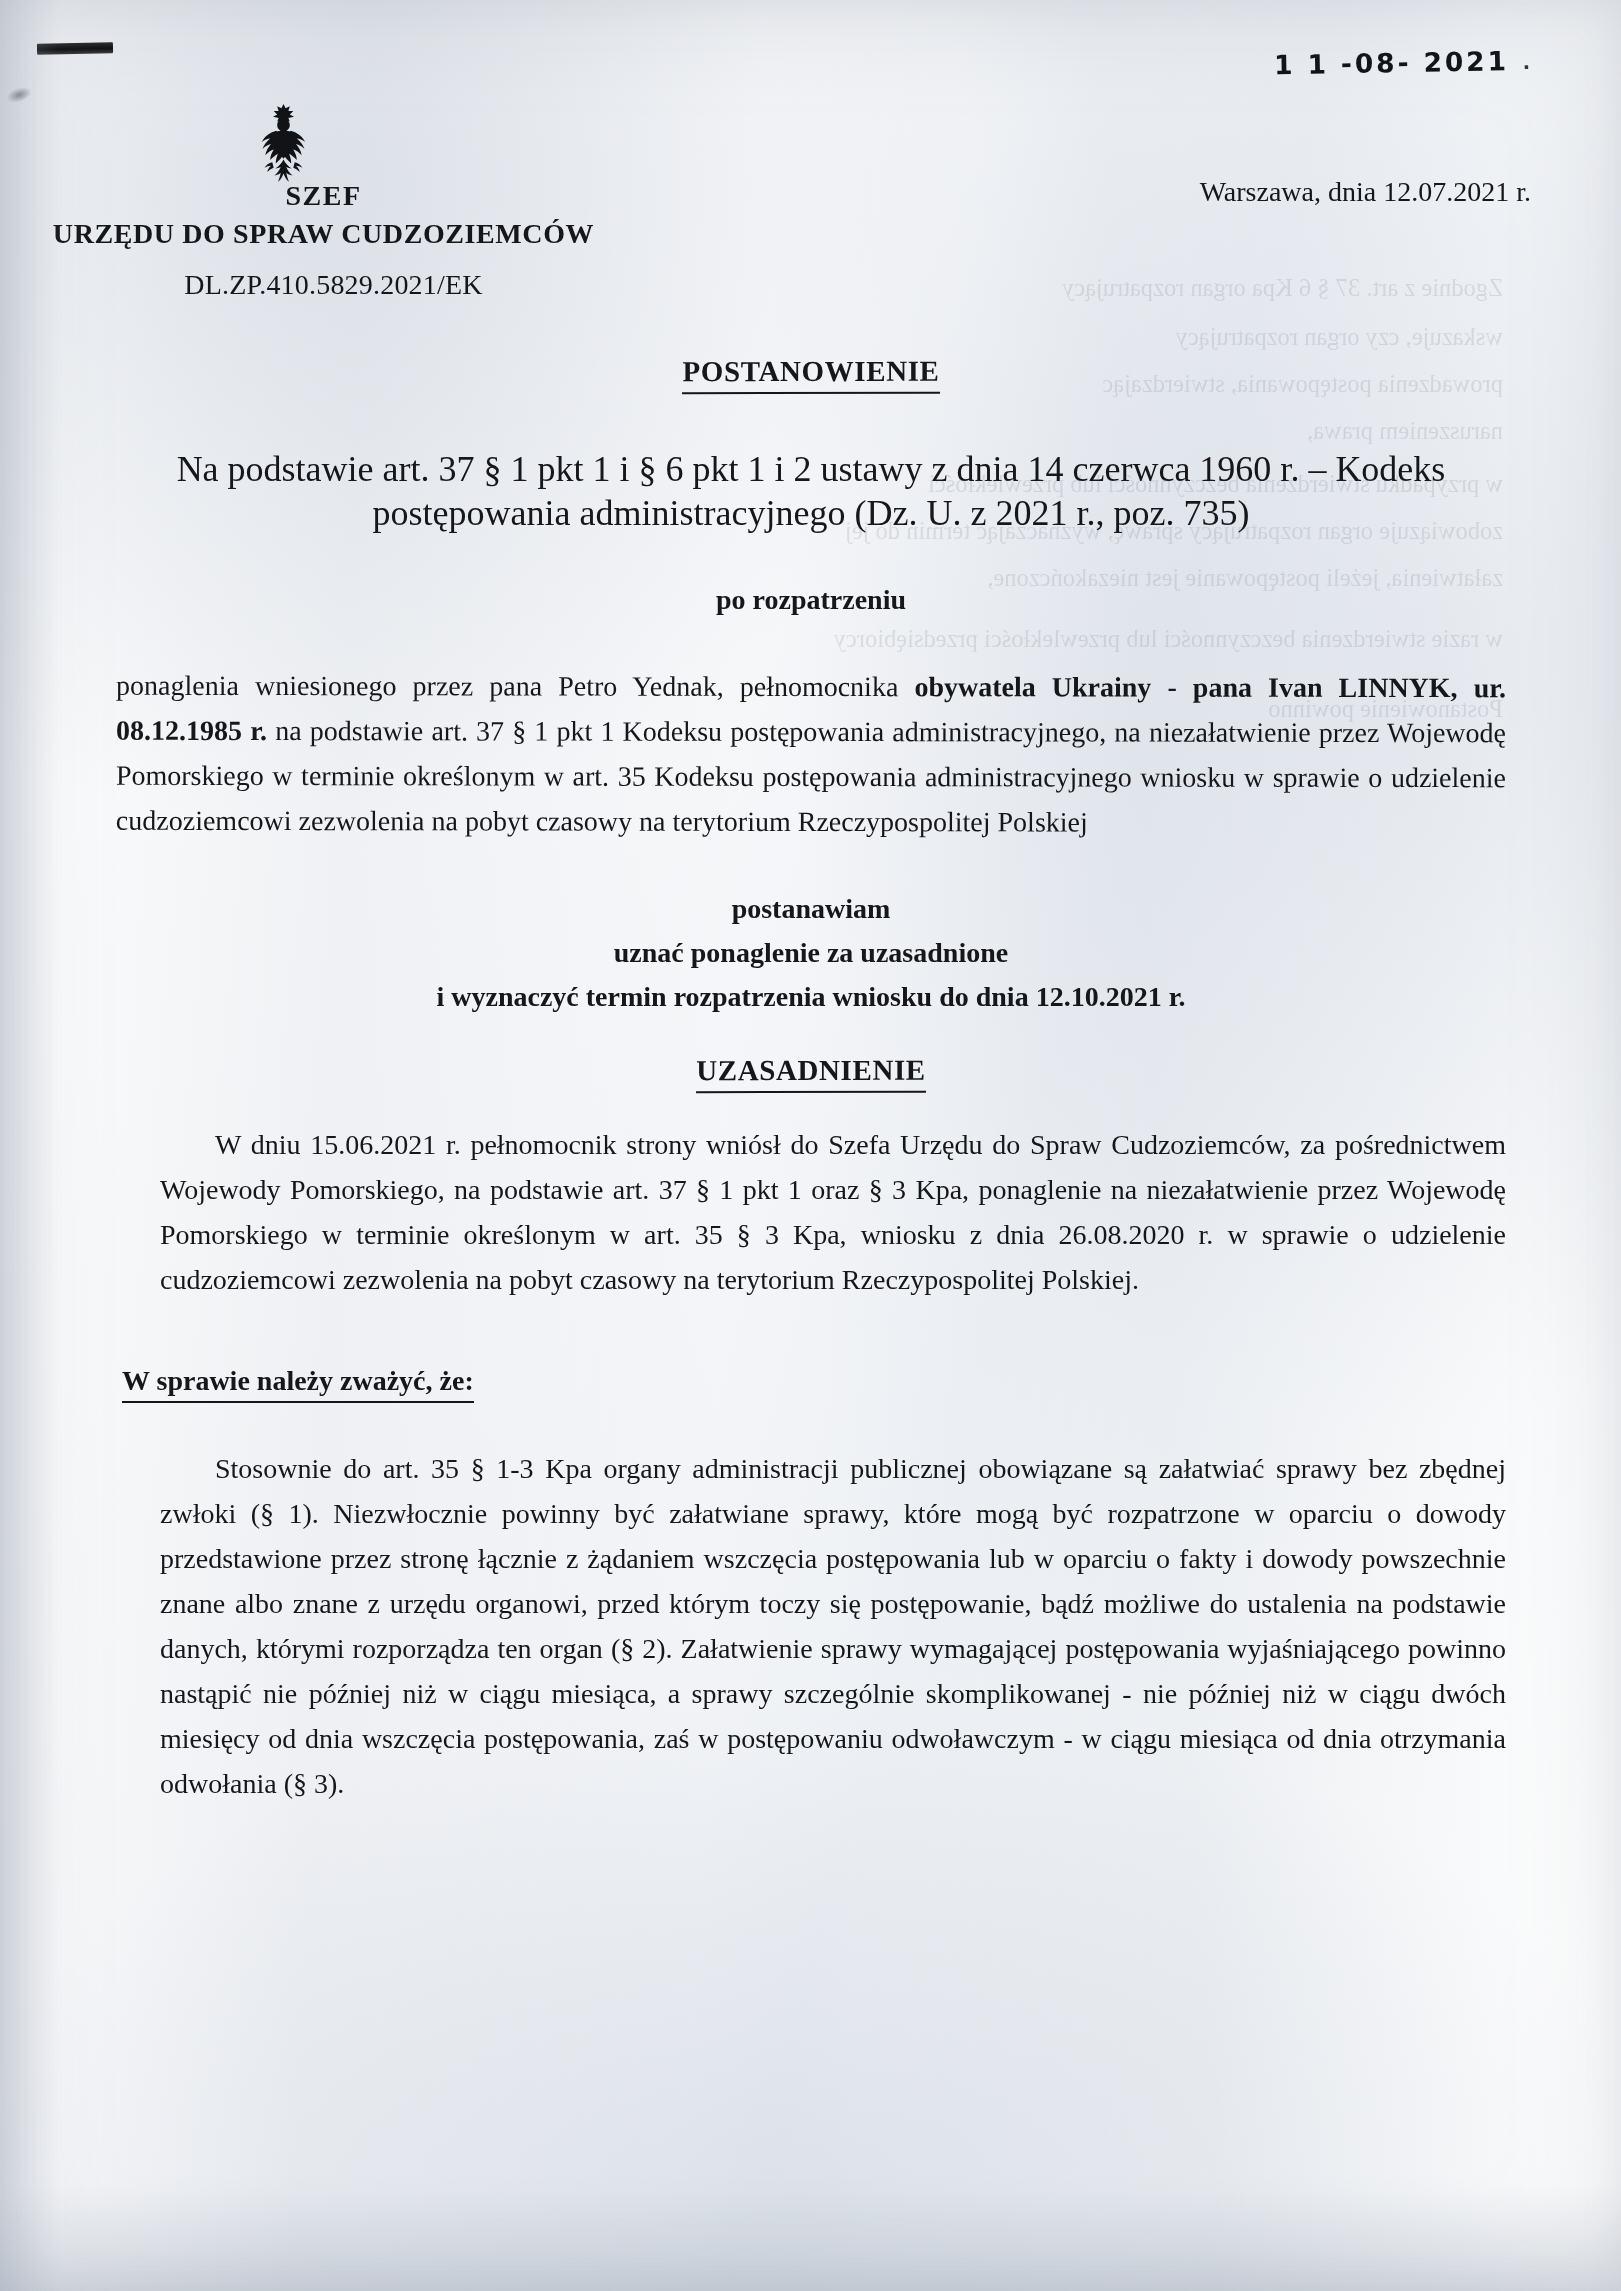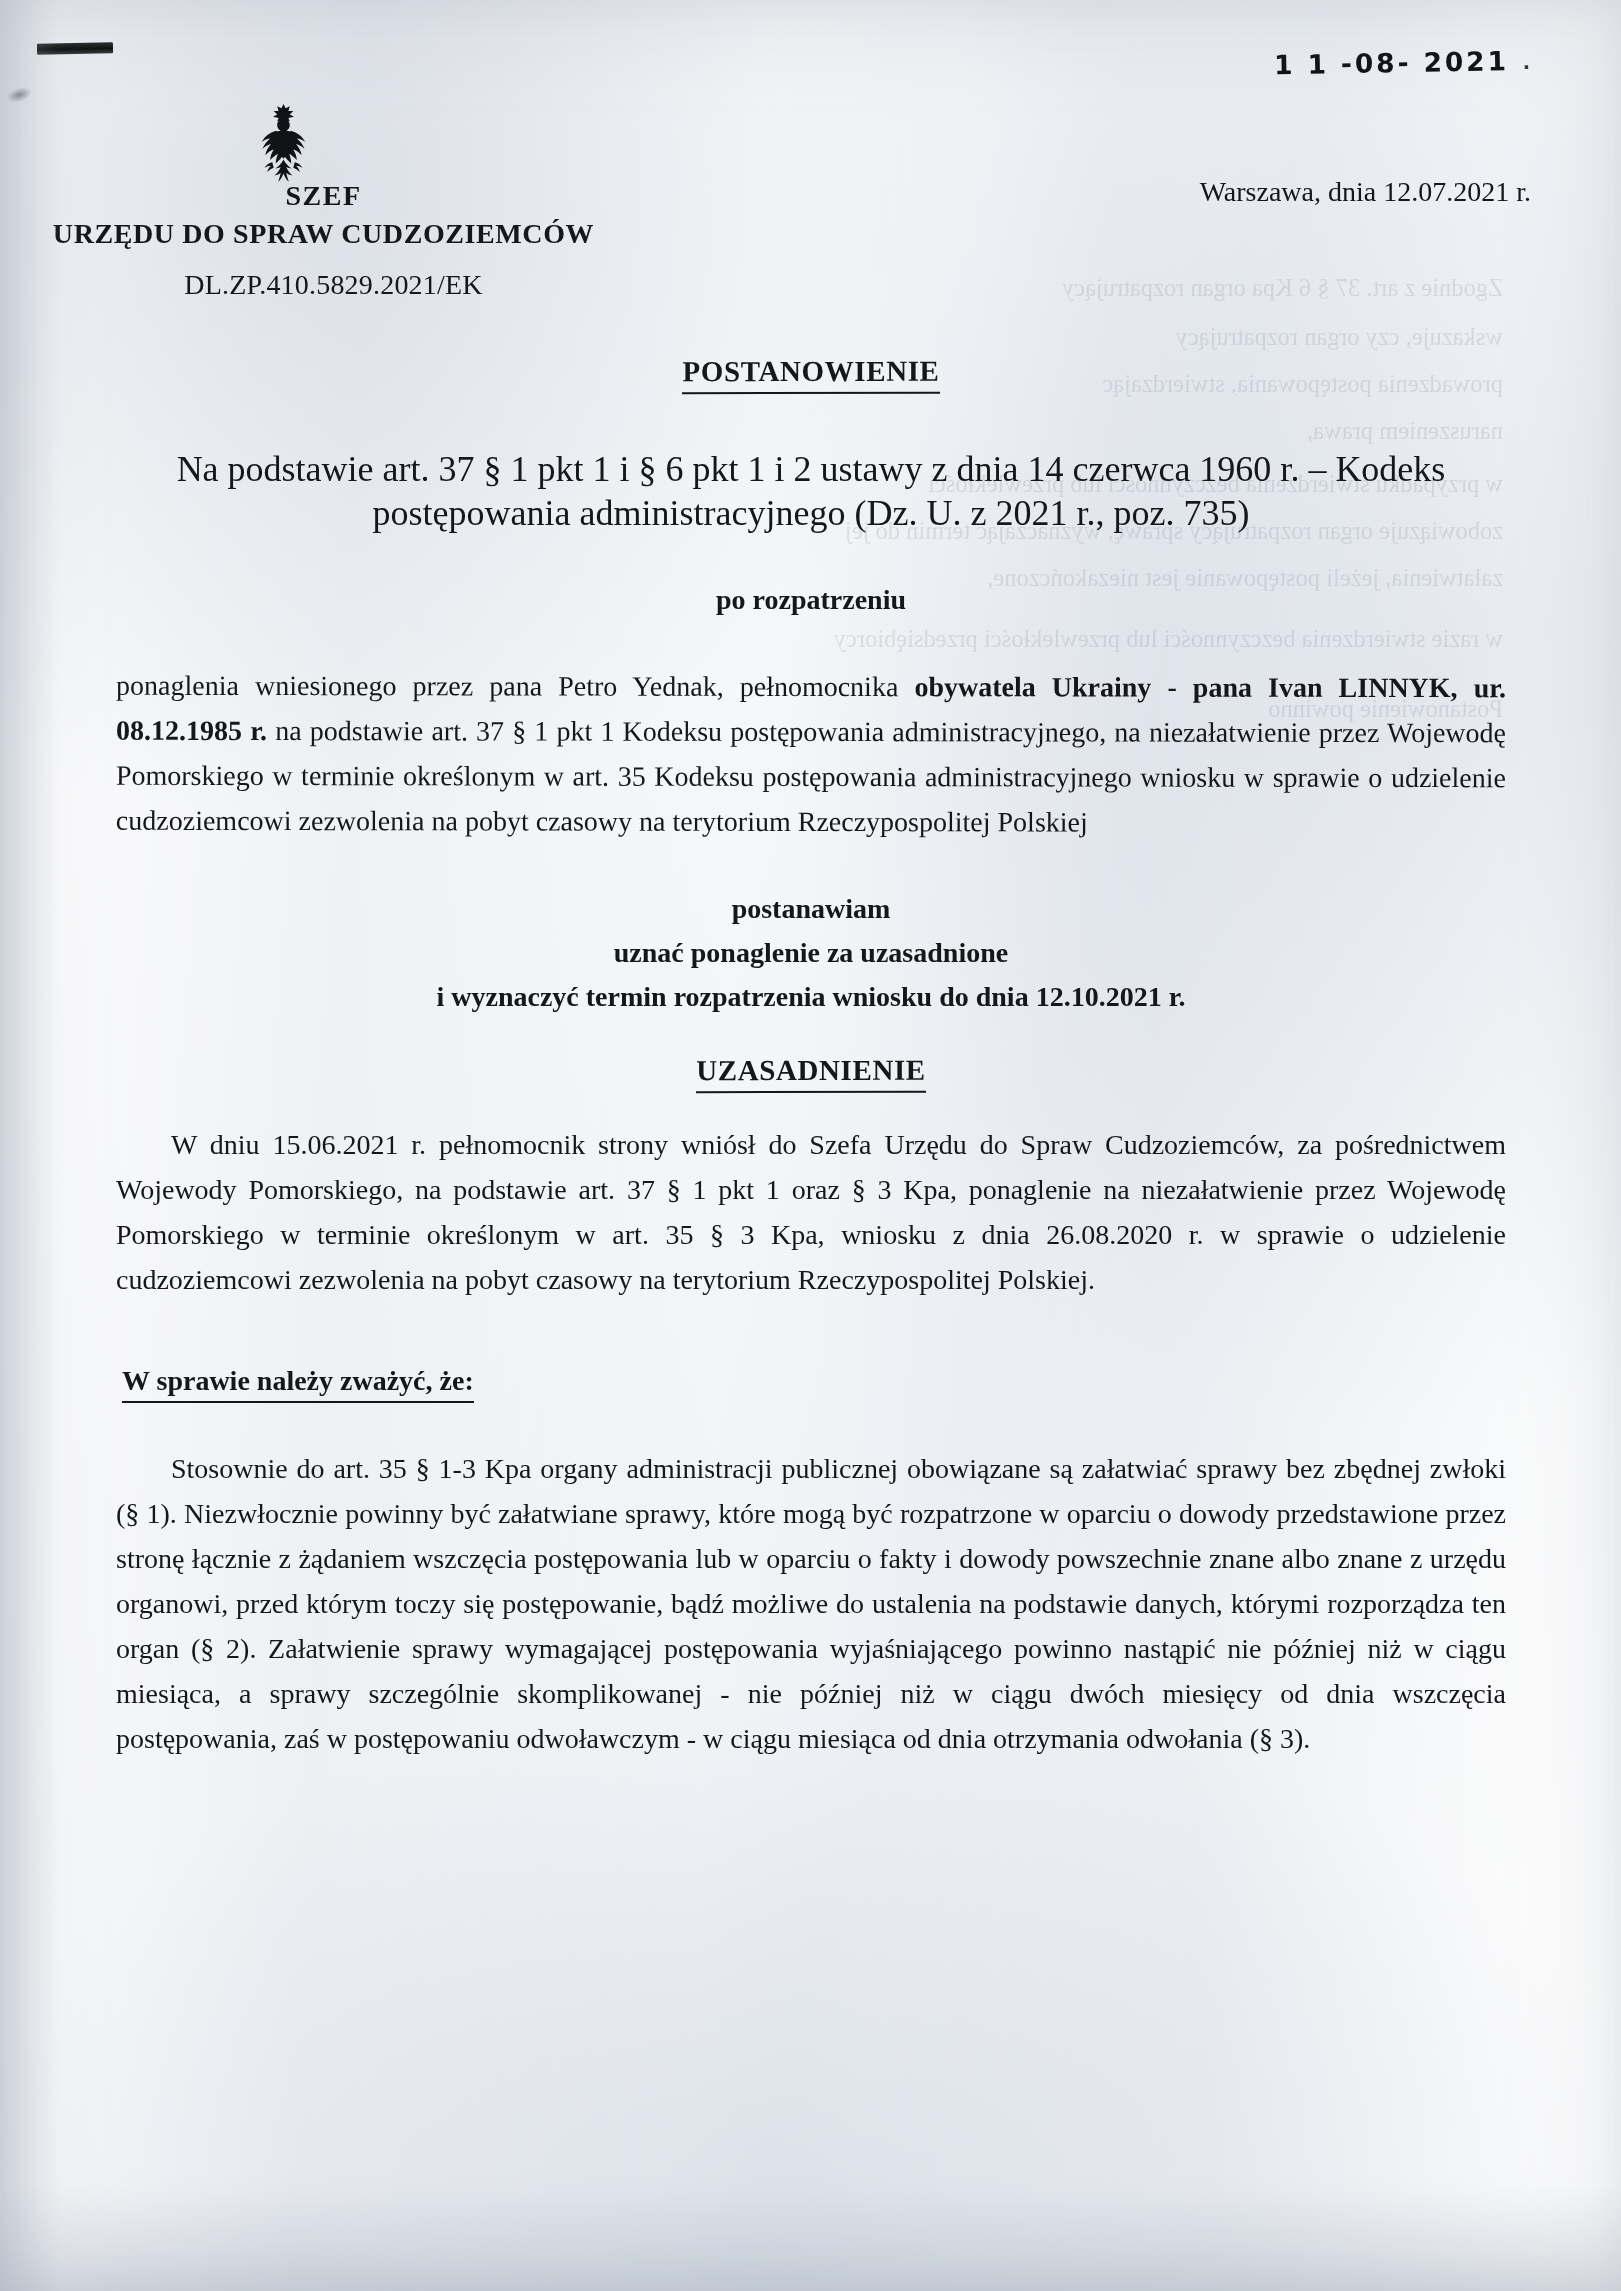--- a/index.html
+++ b/index.html
@@ -163,21 +163,21 @@
   }
 
   .body-just {
     text-align: justify;
     font-size: 28px;
     line-height: 45px;
     hyphens: none;
   }
   .body-just b { font-weight: 700; }
 
-  .indent { text-indent: 55px; }
+  .indent { text-indent: 55px; margin-left: 44px; }
 
   .section-head {
     font-weight: 700;
     font-size: 28px;
     margin-left: 6px;
   }
   .section-head .underline-head { border-bottom: 2.9px solid #14161a; }
 
   .ruling {
     text-align: center;

